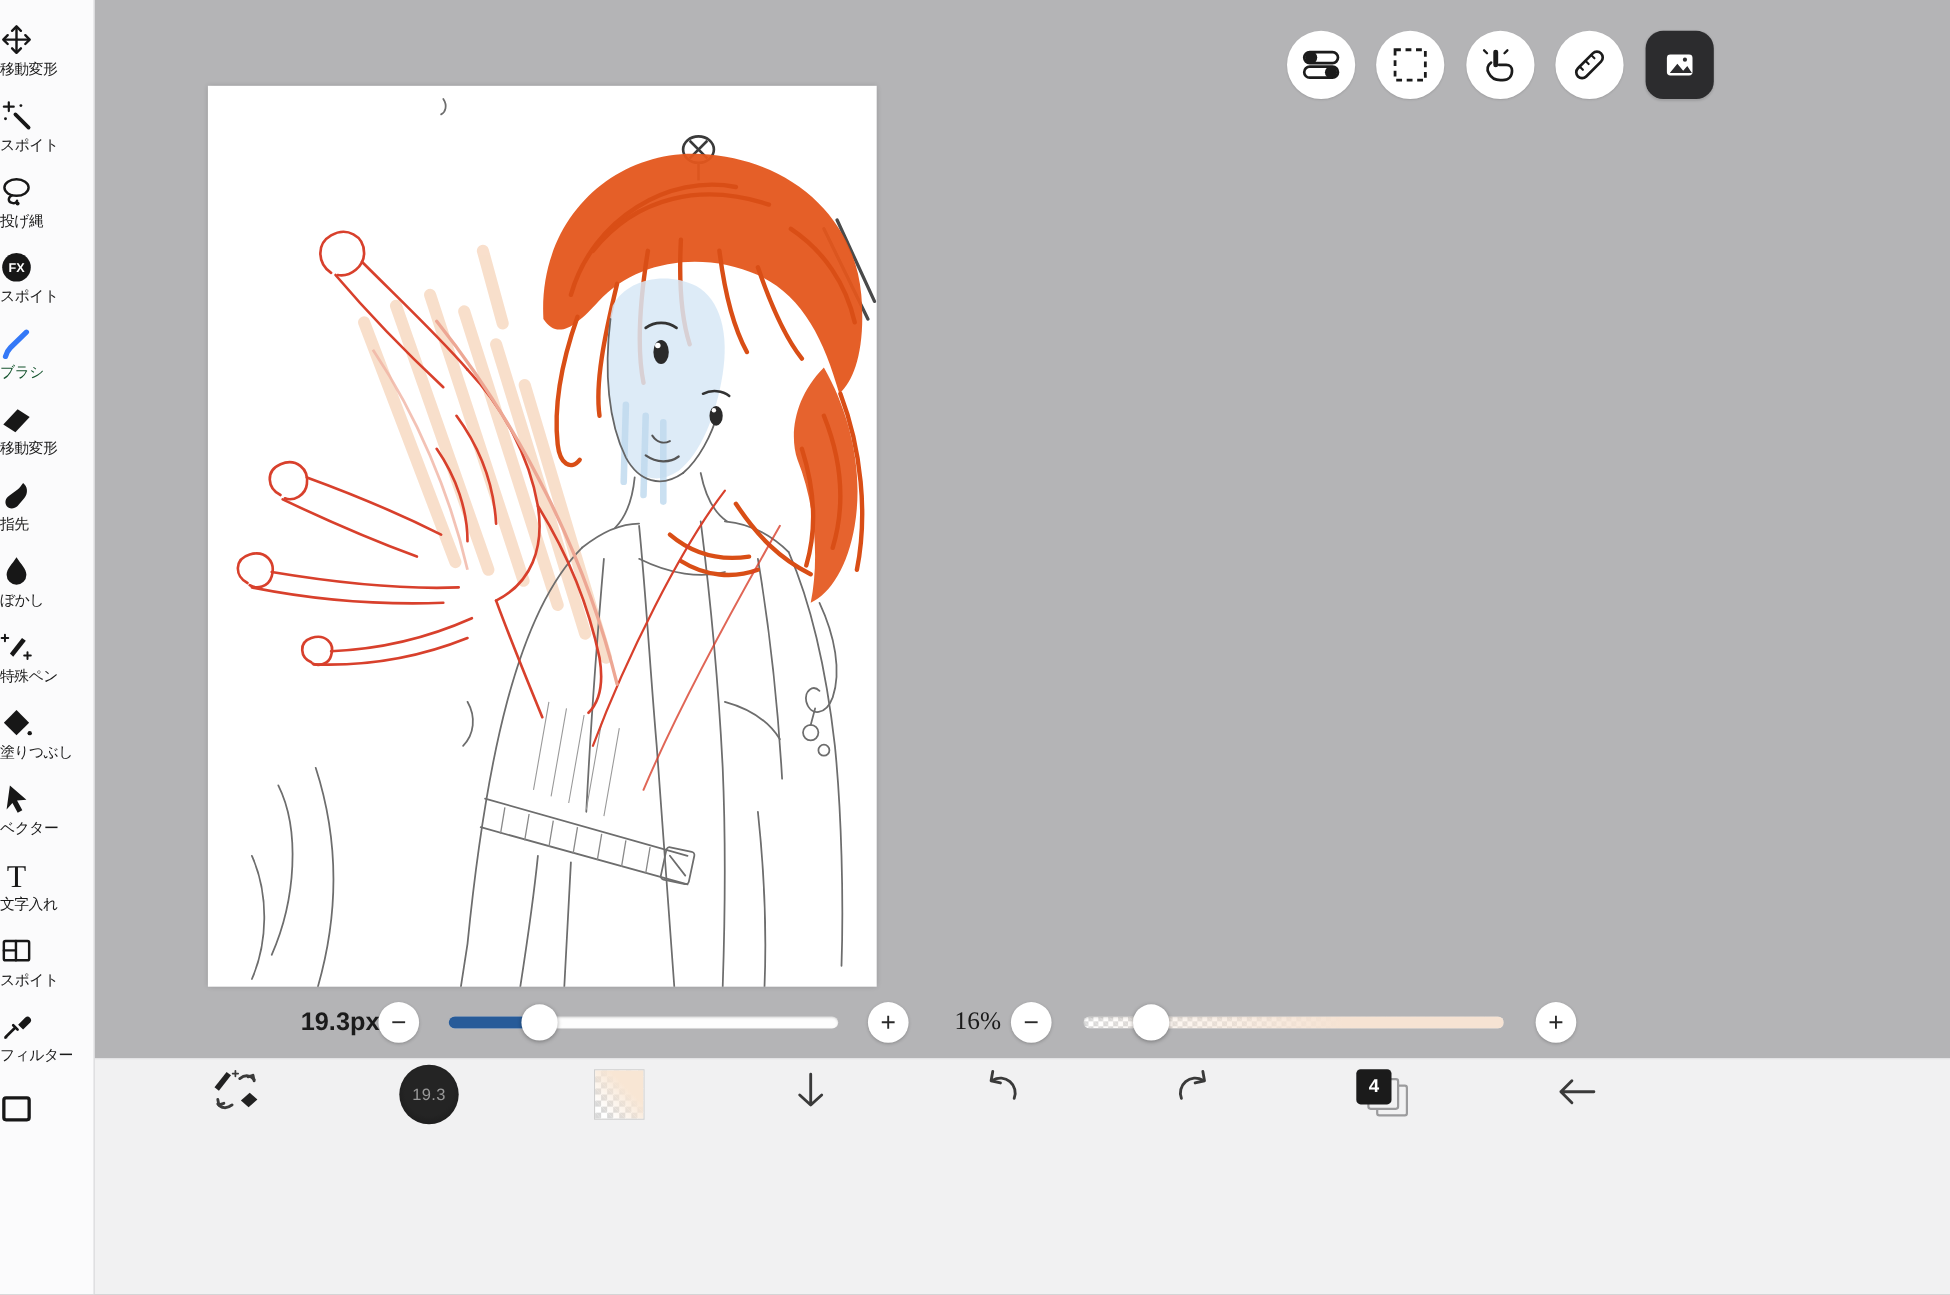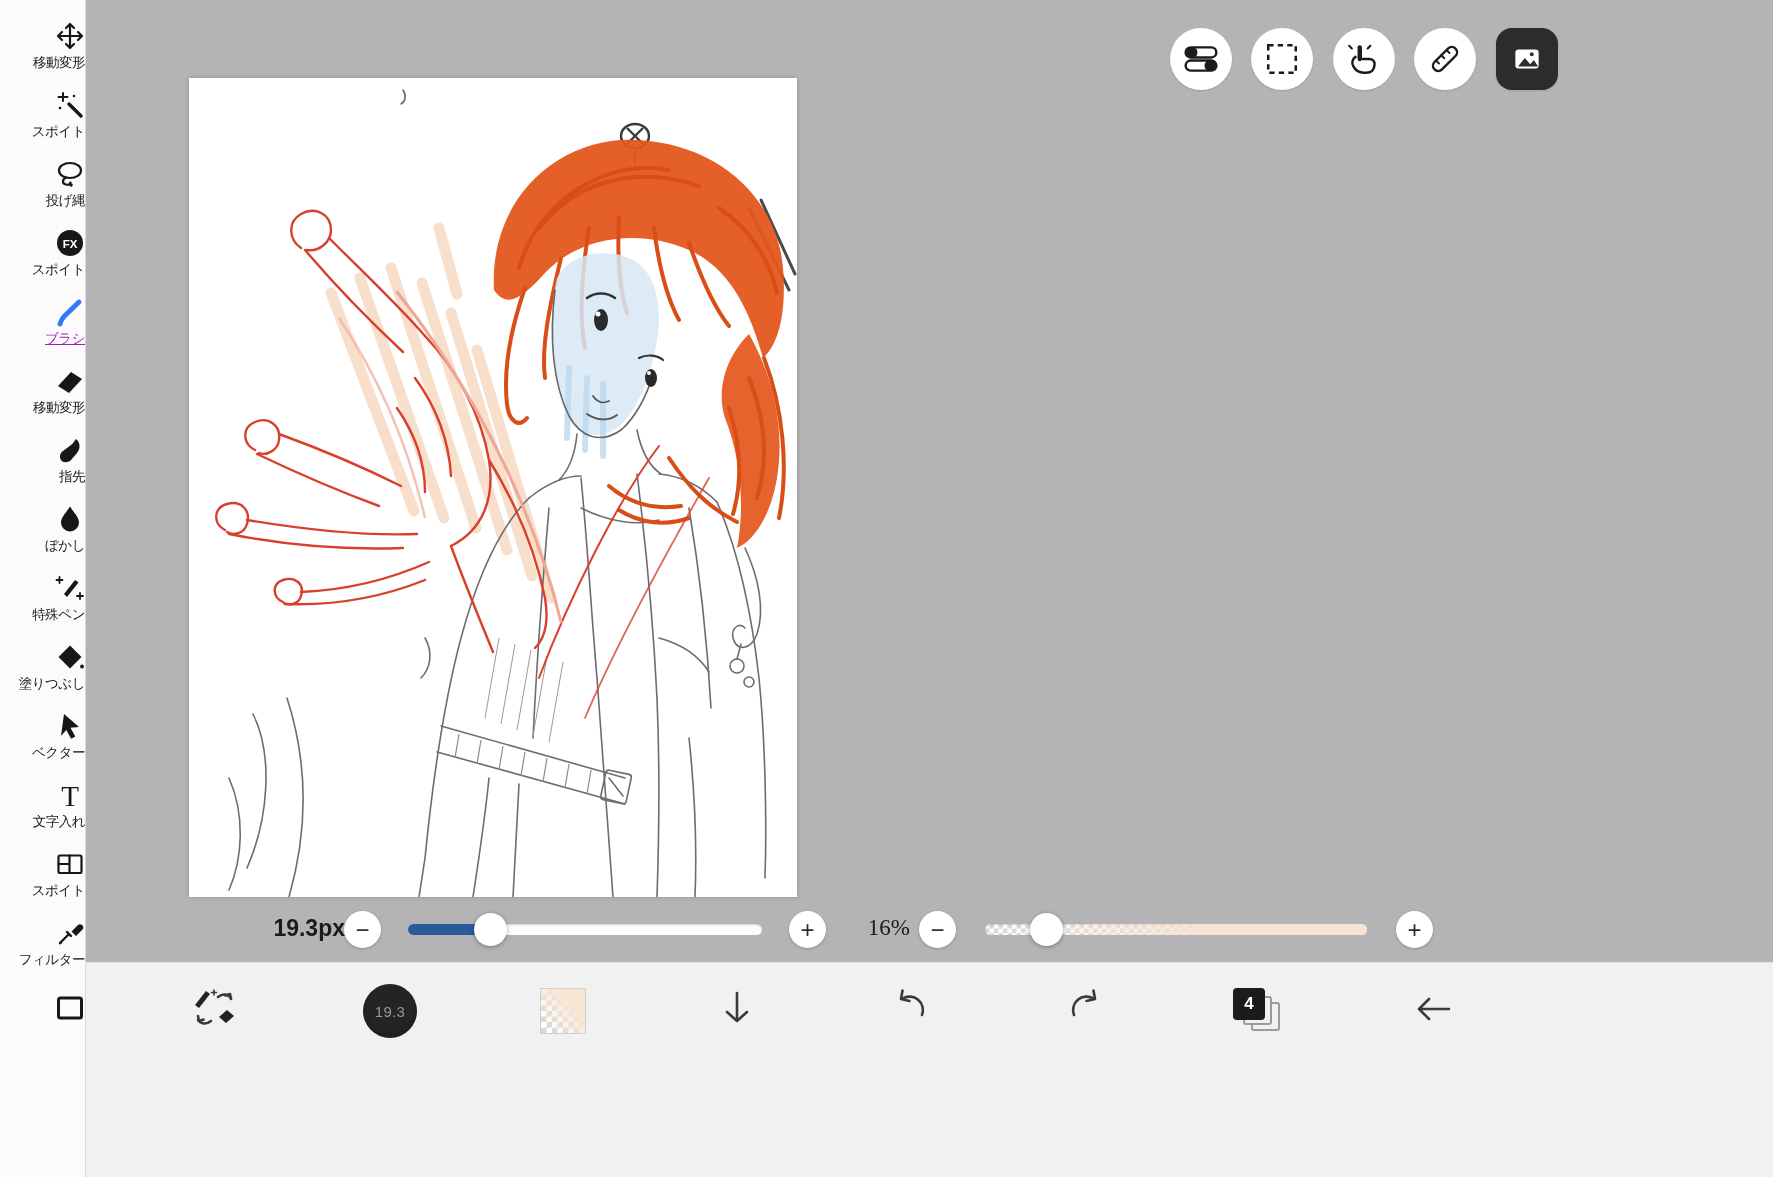--- a/index.html
+++ b/index.html
@@ -13,25 +13,25 @@
 
   
   .sidebar {
     position:absolute; left:0; top:0; width:86px; height:100%;
     background:#fbfbfc; border-right:1px solid #d9d9db;
     display:flex; flex-direction:column; align-items:center;
     padding-top:12px; z-index:10;
   }
   .tool {
     width:100%; height:69px; display:flex; flex-direction:column;
-    align-items:flex-end; justify-content:center; gap:3px; cursor:pointer;
+    align-items:flex-start; justify-content:center; gap:3px; cursor:pointer;
   }
   .tool .icon { width:30px; height:30px; display:flex; align-items:center; justify-content:center; }
   .tool .lbl { font-size:13.5px; color:#1a1a1a; letter-spacing:-0.5px; white-space:nowrap; }
-  .tool.active .lbl { color:#a21caf;text-decoration:underline; }
+  .tool.active .lbl { color:#14532d; }
   .tool-ic { stroke:#171717; fill:none; stroke-width:2.2; stroke-linecap:round; stroke-linejoin:round; }
   .tool--square { height:56px; margin-top:2px; }
 
   
   .canvas-wrap {
     position:absolute; left:189px; top:78px; width:608px; height:819px;
     background:#ffffff; box-shadow:0 0 5px rgba(0,0,0,.18);
   }
   .canvas-wrap svg { display:block; width:100%; height:100%; }
 
@@ -78,21 +78,21 @@
   .knob {
     position:absolute; top:913px; width:33px; height:33px; border-radius:50%;
     background:#fff; box-shadow:0 1px 4px rgba(0,0,0,.35); cursor:grab; z-index:3;
   }
 
   
   .bottombar {
     position:absolute; left:86px; right:0; top:962px; bottom:0;
     background:#f1f1f2; border-top:1px solid #e3e3e5;
   }
-  .bbi { position:absolute; top:48px; transform:translate(-50%,-50%); cursor:pointer; }
+  .bbi { position:absolute; top:32px; transform:translate(-50%,-50%); cursor:pointer; }
   .bb-ic { stroke:#3a3a3a; fill:none; stroke-width:2.6; stroke-linecap:round; stroke-linejoin:round; }
   .brush-preview {
     width:54px; height:54px; border-radius:50%;
     background:radial-gradient(circle at 50% 45%, #242424 55%, #161616);
     display:flex; align-items:center; justify-content:center;
     color:#989898; font-size:15px; letter-spacing:.3px;
   }
   .swatch {
     width:46px; height:46px; border:1px solid #cfcfcf; position:relative; overflow:hidden;
     background-size:11px 11px; background-position:0 0,5.5px 5.5px;

